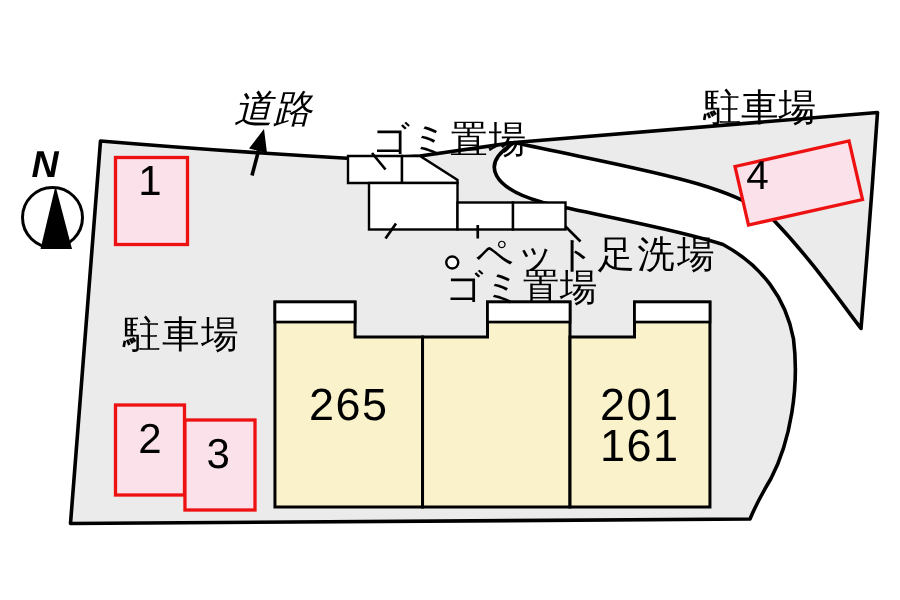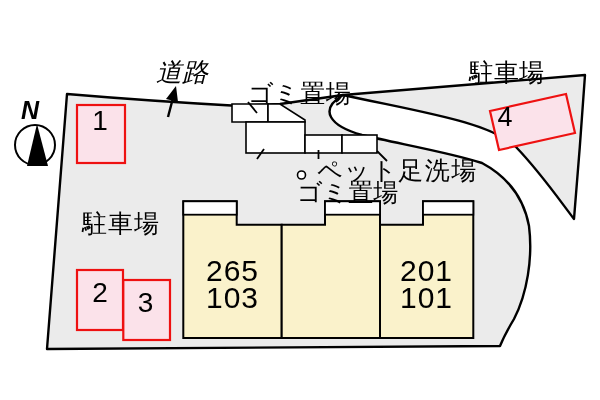--- a/index.html
+++ b/index.html
@@ -91,20 +91,19 @@
 
   <div class="lbl jp" style="left:469px;top:59px;font-size:25px;">駐車場</div>
 
   <div class="num" style="left:89px;top:105px;">1</div>
   <div class="num" style="left:89px;top:277px;">2</div>
   <div class="num" style="left:134.5px;top:287px;">3</div>
   <div class="num" style="left:494px;top:102px;font-size:27px;">4</div>
 
   <div class="roomnums" style="left:191.5px;top:257px;">
     <span>265</span><br>
-    <span>103</span>
   </div>
   <div class="roomnums" style="left:385.5px;top:257px;">
     <span>201</span><br>
-    <span>101</span>
+    <span>161</span>
   </div>
 
 </div>
 
 </body></html>

